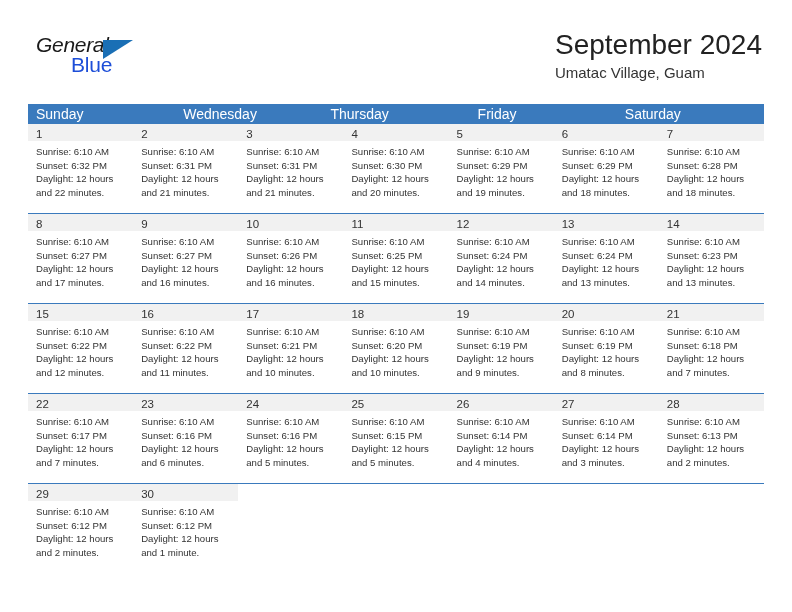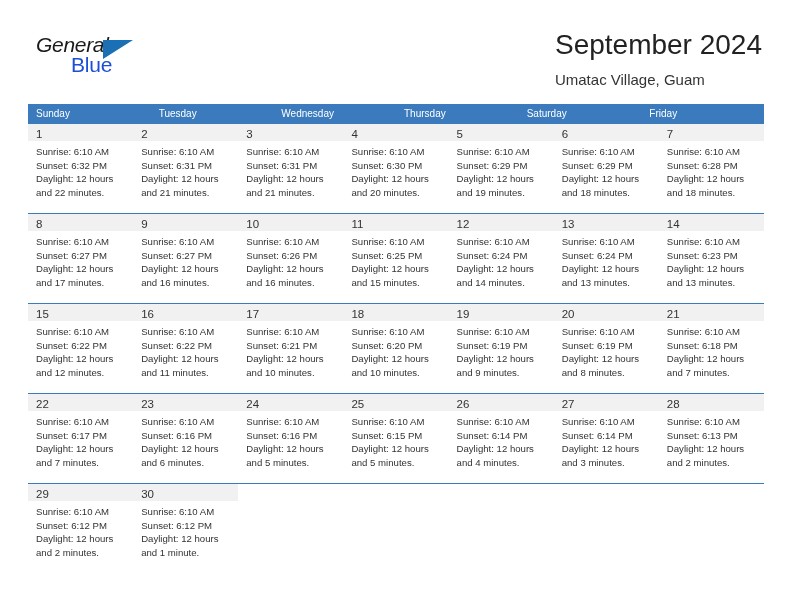--- a/index.html
+++ b/index.html
@@ -76,41 +76,41 @@
     font-weight: normal;
     color: #222222;
     line-height: 34px;
     white-space: nowrap;
   }
   .cal-subtitle {
     font-size: 15px;
     font-weight: normal;
     color: #333333;
     line-height: 22px;
-    margin-top: 7px;
+    margin-top: 0;
     white-space: nowrap;
   }
 
   
   .calendar {
     position: absolute;
     left: 28px;
     top: 104px;
     width: 736px;
   }
   .weekdays {
     display: flex;
     width: 736px;
     background: #3a7abd;
     height: 20px;
   }
   .weekday {
     flex: 1 1 0;
     color: #ffffff;
-    font-size: 10px;
+    font-size: 14px;
     line-height: 20px;
     padding-left: 8px;
     box-sizing: border-box;
     white-space: nowrap;
   }
 
   .week {
     width: 736px;
     border-top: 1px solid #3a7abd;
     box-sizing: border-box;
@@ -170,25 +170,24 @@
     <div class="title-wrap">
       <div class="cal-title">September 2024</div>
       <div class="cal-subtitle">Umatac Village, Guam</div>
     </div>
 
   </div>
 
   <div class="calendar">
     <div class="weekdays">
         <div class="weekday">Sunday</div>
-        <div class="weekday">Tuesday</div>
         <div class="weekday">Wednesday</div>
         <div class="weekday">Thursday</div>
+        <div class="weekday">Friday</div>
         <div class="weekday">Saturday</div>
-        <div class="weekday">Friday</div>
       </div>
     <div id="weeks-container">
         <div class="week">
           <div class="week-row">
             <div class="daycell filled">
               <div class="daynum-band"><span class="daynum">1</span></div>
               <div class="dayinfo">
                 <div>Sunrise: 6:10 AM</div>
                 <div>Sunset: 6:32 PM</div>
                 <div>Daylight: 12 hours</div>

